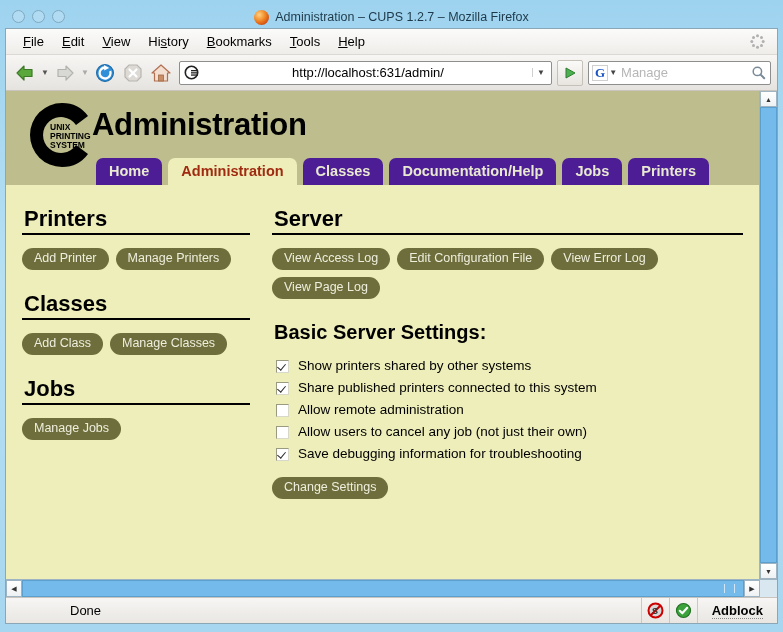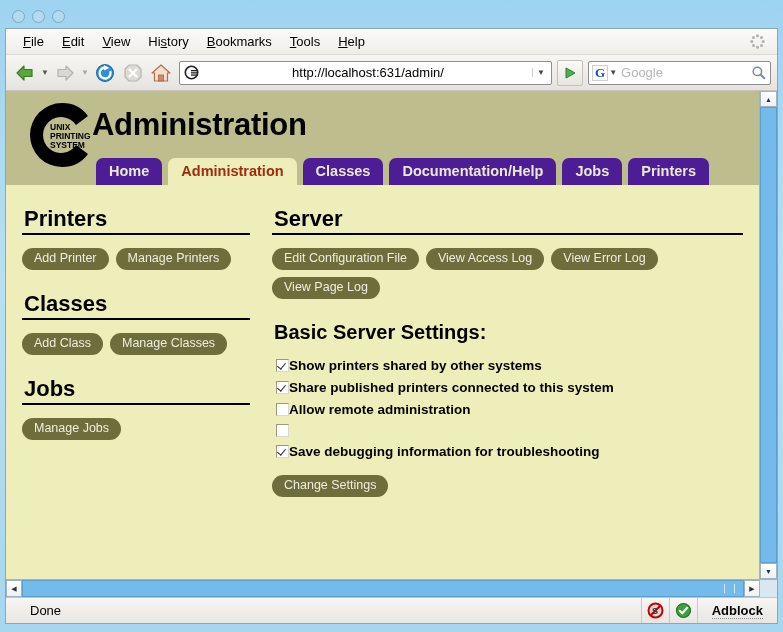--- a/index.html
+++ b/index.html
@@ -280,23 +280,23 @@
   }
 
   .subhead {
     font-size: 20px;
     font-weight: bold;
     margin: 18px 0 14px 2px;
   }
   .check-list { margin: 0 0 16px 4px; }
   .check-row {
     display: flex;
-    align-items: center;
+    align-items: flex-end;
+    gap: 9px;
     margin-bottom: 7px;
-    font-weight: bold;
   }
   .cb {
     width: 13px; height: 13px;
     background: #fff;
     border: 1px solid #9a9a80;
     border-right-color: #d8d8c8;
     border-bottom-color: #d8d8c8;
     box-sizing: border-box;
     position: relative;
     flex: 0 0 auto;
@@ -368,20 +368,21 @@
     background: linear-gradient(to bottom, #f7f6f4, #e9e6e2);
     border-top: 1px solid #c9c4bd;
   }
   .status-text {
     flex: 1;
     display: flex; align-items: center;
     padding-left: 24px;
     font-size: 13px;
     color: #000;
     border-right: 1px solid #cbc7c1;
+    margin-left: 40px;
   }
   .status-cell {
     width: 27px;
     display: flex; align-items: center; justify-content: center;
     border-right: 1px solid #cbc7c1;
   }
   .adblock-cell {
     padding: 0 14px;
     display: flex; align-items: center;
     font-size: 13px;
@@ -391,20 +392,24 @@
 </head>
 <body>
 
 <div class="window">
 
   <div class="titlebar">
     <div class="win-buttons">
       <div class="win-btn"></div>
       <div class="win-btn"></div>
       <div class="win-btn"></div>
+    </div>
+    <div class="title-text">
+      <span class="ff-icon"></span>
+      <span>Administration – CUPS 1.2.7 – Mozilla Firefox</span>
     </div>
   </div>
 
   <div class="browser">
 
     <div class="menubar">
       <div class="menu-item"><u>F</u>ile</div>
       <div class="menu-item"><u>E</u>dit</div>
       <div class="menu-item"><u>V</u>iew</div>
       <div class="menu-item">Hi<u>s</u>tory</div>
@@ -475,21 +480,21 @@
 
       <div class="go-btn">
         <svg width="14" height="14" viewBox="0 0 14 14">
           <polygon points="3,2 12,7 3,12" fill="#4caf50" stroke="#2f7d33" stroke-width="1"></polygon>
         </svg>
       </div>
 
       <div class="searchbox">
         <span class="g-logo"><span class="b">G</span></span>
         <span class="search-drop">▼</span>
-        <span class="search-placeholder">Google</span>
+        <span class="search-placeholder">Manage</span>
         <span class="search-mag">
           <svg width="15" height="15" viewBox="0 0 15 15">
             <circle cx="6.4" cy="6.4" r="4.2" fill="none" stroke="#7a8a96" stroke-width="1.5"></circle>
             <line x1="9.6" y1="9.6" x2="13.2" y2="13.2" stroke="#7a8a96" stroke-width="2" stroke-linecap="round"></line>
           </svg>
         </span>
       </div>
     </div>
 
     <div class="viewport">
@@ -539,22 +544,22 @@
             <div class="btn-row">
               <span class="pill">Manage Jobs</span>
             </div>
           </div>
 
           <div class="col-right">
 
             <h2 class="sec-title">Server</h2>
             <hr class="sec-rule">
             <div class="btn-row">
+              <span class="pill">View Access Log</span>
               <span class="pill">Edit Configuration File</span>
-              <span class="pill">View Access Log</span>
               <span class="pill">View Error Log</span>
               <span class="pill">View Page Log</span>
             </div>
 
             <div class="subhead">Basic Server Settings:</div>
 
             <div class="check-list">
               <label class="check-row">
                 <span class="cb checked"></span>
                 <span class="check-label">Show printers shared by other systems</span>
@@ -562,20 +567,21 @@
               <label class="check-row">
                 <span class="cb checked"></span>
                 <span class="check-label">Share published printers connected to this system</span>
               </label>
               <label class="check-row">
                 <span class="cb"></span>
                 <span class="check-label">Allow remote administration</span>
               </label>
               <label class="check-row">
                 <span class="cb"></span>
+                <span class="check-label">Allow users to cancel any job (not just their own)</span>
               </label>
               <label class="check-row">
                 <span class="cb checked"></span>
                 <span class="check-label">Save debugging information for troubleshooting</span>
               </label>
             </div>
 
             <div class="btn-row">
               <span class="pill">Change Settings</span>
             </div>

